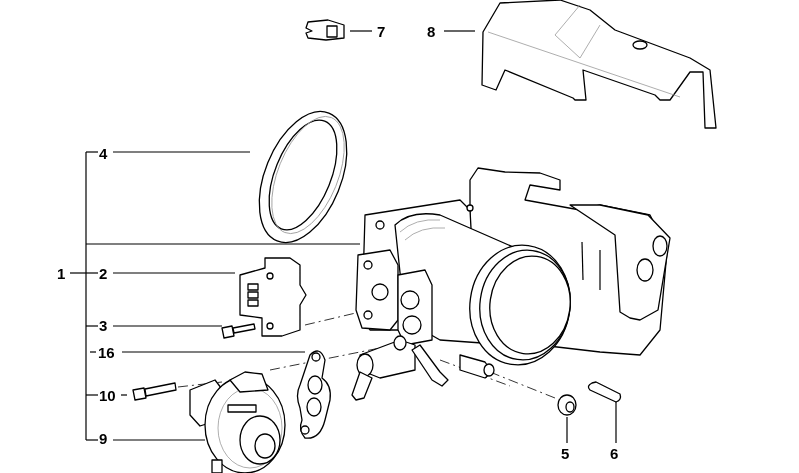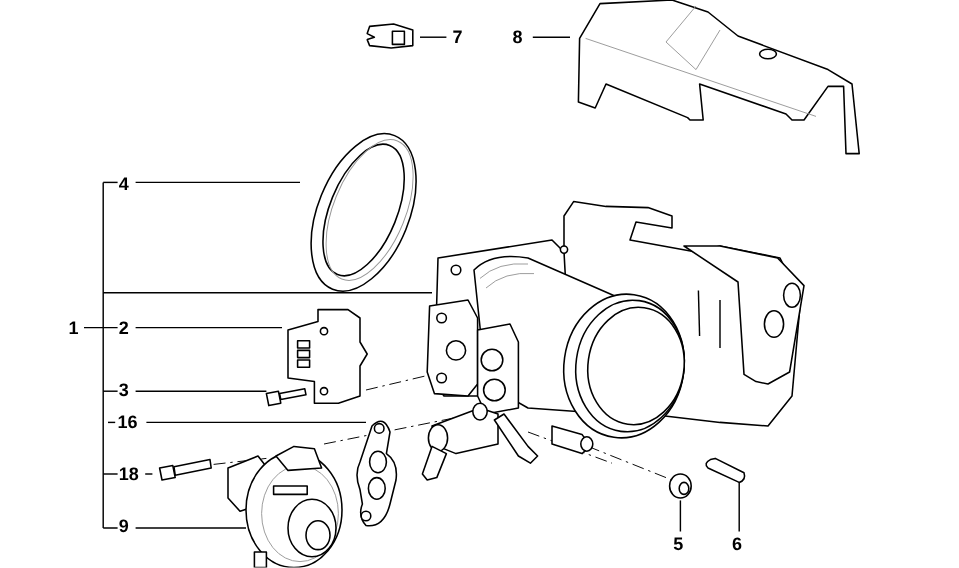--- a/index.html
+++ b/index.html
@@ -154,20 +154,20 @@
   <g>
     <path class="pt" d="M592,383 Q586,386 590,390 L616,402 Q622,400 620,394 L596,382 Z"></path>
   </g>
 </svg>
 
 <span class="lbl" style="left:99px;top:146px;">4</span>
 <span class="lbl" style="left:57px;top:266px;">1</span>
 <span class="lbl" style="left:99px;top:266px;">2</span>
 <span class="lbl" style="left:99px;top:318px;">3</span>
 <span class="lbl" style="left:98px;top:345px;">16</span>
-<span class="lbl" style="left:99px;top:388px;">18</span>
+<span class="lbl" style="left:99px;top:388px;">10</span>
 <span class="lbl" style="left:99px;top:431px;">9</span>
 <span class="lbl" style="left:377px;top:24px;">7</span>
 <span class="lbl" style="left:427px;top:24px;">8</span>
 <span class="lbl" style="left:561px;top:446px;">5</span>
 <span class="lbl" style="left:610px;top:446px;">6</span>
 
 </div>
 
 </body></html>

